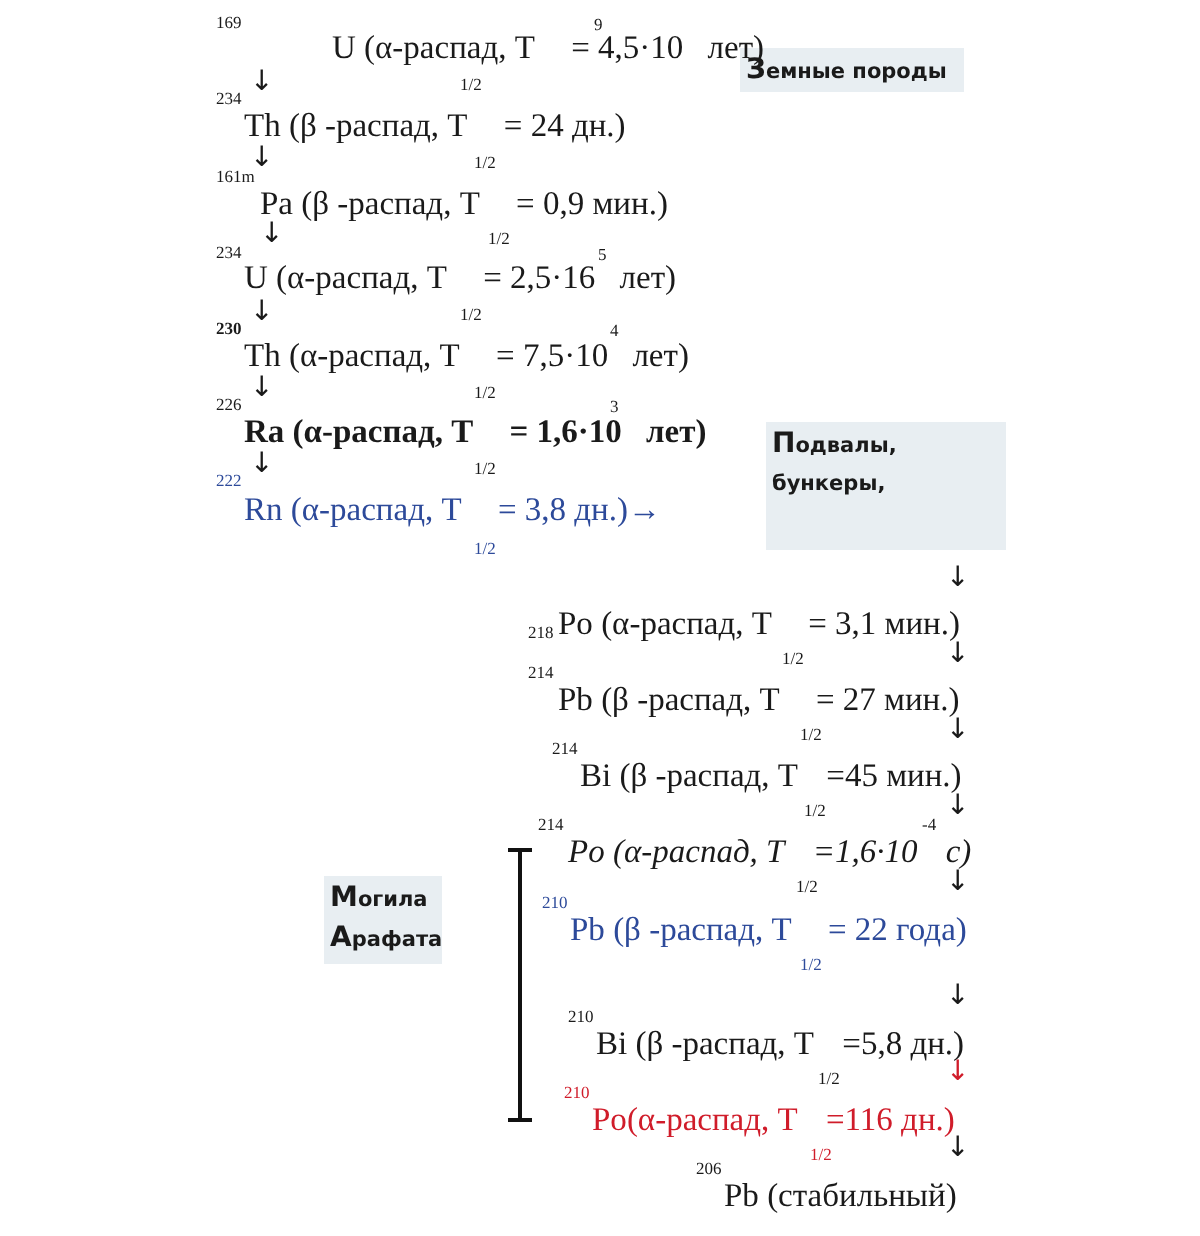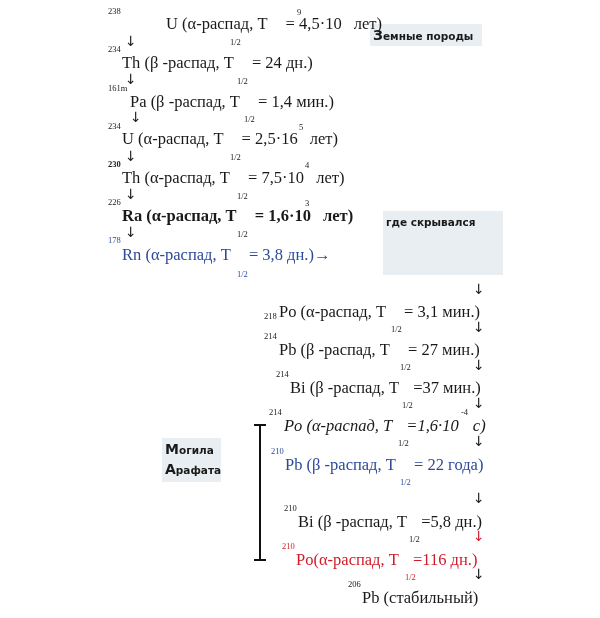--- a/index.html
+++ b/index.html
@@ -26,50 +26,50 @@
     .bracket-line { position: absolute; background: #111; }
   </style>
 </head>
 <body>
 
 <div class="note" style="left:370px; top:24px; width:112px; height:22px;">
   <span class="cap">З</span><span>емные породы</span>
 </div>
 
 <div class="note" style="left:383px; top:211px; width:120px; height:64px; line-height:19px;">
-  <div><span>где скрывался</span></div>
+  <div><span class="cap">П</span><span>одвалы, бункеры,</span></div>
 </div>
 
 <div class="note" style="left:162px; top:438px; width:59px; height:44px; line-height:19px;">
   <div><span class="cap">М</span><span>огила</span></div>
   <div><span class="cap">А</span><span>рафата</span></div>
 </div>
 
 <div class="bracket-line" style="left:259px; top:425px; width:2px; height:136px;"></div>
 <div class="bracket-line" style="left:254px; top:424px; width:12px; height:2px;"></div>
 <div class="bracket-line" style="left:254px; top:559px; width:12px; height:2px;"></div>
 
 <div class="abs" style="left:108px; top:7px;">
-  <span class="abs mass" style="left:0; top:0;">238</span>
+  <span class="abs mass" style="left:0; top:0;">169</span>
   <span class="abs main" style="left:14px; top:9px;margin-left:44px;"><span>U</span><span> (α-распад, T</span><span style="display:inline-block;width:14px;"></span><span> = 4,5·10</span><span style="display:inline-block;width:8px;"></span><span> лет)</span></span>
   <span class="abs sub" style="left:122px; top:31px;">1/2</span>
   <span class="abs exp" style="left:189px; top:1px;">9</span>
 </div>
 <span class="abs arrow" style="left:125px; top:34px;">↓</span>
 
 <div class="abs" style="left:108px; top:45px;">
   <span class="abs mass" style="left:0; top:0;">234</span>
   <span class="abs main" style="left:14px; top:10px;"><span>Th</span><span> (β -распад, T</span><span style="display:inline-block;width:14px;"></span><span> = 24 дн.)</span></span>
   <span class="abs sub" style="left:129px; top:32px;">1/2</span>
 </div>
 <span class="abs arrow" style="left:125px; top:72px;">↓</span>
 
 <div class="abs" style="left:108px; top:84px;">
   <span class="abs mass" style="left:0; top:0;">161m</span>
-  <span class="abs main" style="left:22px; top:10px;"><span>Pa</span><span> (β -распад, T</span><span style="display:inline-block;width:14px;"></span><span> = 1,4 мин.)</span></span>
+  <span class="abs main" style="left:22px; top:10px;"><span>Pa</span><span> (β -распад, T</span><span style="display:inline-block;width:14px;"></span><span> = 0,9 мин.)</span></span>
   <span class="abs sub" style="left:136px; top:31px;">1/2</span>
 </div>
 <span class="abs arrow" style="left:130px; top:110px;">↓</span>
 
 <div class="abs" style="left:108px; top:122px;">
   <span class="abs mass" style="left:0; top:0;">234</span>
   <span class="abs main" style="left:14px; top:9px;"><span>U</span><span> (α-распад, T</span><span style="display:inline-block;width:14px;"></span><span> = 2,5·16</span><span style="display:inline-block;width:8px;"></span><span> лет)</span></span>
   <span class="abs sub" style="left:122px; top:31px;">1/2</span>
   <span class="abs exp" style="left:191px; top:1px;">5</span>
 </div>
@@ -85,21 +85,21 @@
 
 <div class="abs" style="left:108px; top:198px;">
   <span class="abs mass" style="left:0; top:0;">226</span>
   <span class="abs main" style="left:14px; top:10px;font-weight:bold;"><span>Ra</span><span> (α-распад, T</span><span style="display:inline-block;width:14px;"></span><span> = 1,6·10</span><span style="display:inline-block;width:8px;"></span><span> лет)</span></span>
   <span class="abs sub" style="left:129px; top:32px;">1/2</span>
   <span class="abs exp" style="left:197px; top:1px;">3</span>
 </div>
 <span class="abs arrow" style="left:125px; top:225px;">↓</span>
 
 <div class="abs blue" style="left:108px; top:236px;">
-  <span class="abs mass" style="left:0; top:0;">178</span>
+  <span class="abs mass" style="left:0; top:0;">222</span>
   <span class="abs main" style="left:14px; top:11px;"><span>Rn</span><span> (α-распад, T</span><span style="display:inline-block;width:14px;"></span><span> = 3,8 дн.)→</span></span>
   <span class="abs sub" style="left:129px; top:34px;">1/2</span>
 </div>
 
 <span class="abs arrow" style="left:473px; top:282px;">↓</span>
 
 <div class="abs" style="left:264px; top:294px;">
   <span class="abs mass" style="left:0; top:18px;">218</span>
   <span class="abs main" style="left:15px; top:10px;"><span>Po</span><span> (α-распад, T</span><span style="display:inline-block;width:14px;"></span><span> = 3,1 мин.)</span></span>
   <span class="abs sub" style="left:127px; top:31px;">1/2</span>
@@ -108,21 +108,21 @@
 
 <div class="abs" style="left:264px; top:332px;">
   <span class="abs mass" style="left:0; top:0;">214</span>
   <span class="abs main" style="left:15px; top:10px;"><span>Pb</span><span> (β -распад, T</span><span style="display:inline-block;width:14px;"></span><span> = 27 мин.)</span></span>
   <span class="abs sub" style="left:136px; top:31px;">1/2</span>
 </div>
 <span class="abs arrow" style="left:473px; top:358px;">↓</span>
 
 <div class="abs" style="left:276px; top:370px;">
   <span class="abs mass" style="left:0; top:0;">214</span>
-  <span class="abs main" style="left:14px; top:10px;"><span>Bi</span><span> (β -распад, T</span><span style="display:inline-block;width:10px;"></span><span> =37 мин.)</span></span>
+  <span class="abs main" style="left:14px; top:10px;"><span>Bi</span><span> (β -распад, T</span><span style="display:inline-block;width:10px;"></span><span> =45 мин.)</span></span>
   <span class="abs sub" style="left:126px; top:31px;">1/2</span>
 </div>
 <span class="abs arrow" style="left:473px; top:396px;">↓</span>
 
 <div class="abs" style="left:269px; top:408px;">
   <span class="abs mass" style="left:0; top:0;">214</span>
   <span class="abs main" style="left:15px; top:10px;font-style:italic;"><span>Po</span><span> (α-распад, T</span><span style="display:inline-block;width:10px;"></span><span> =1,6·10</span><span style="display:inline-block;width:10px;"></span><span> c)</span></span>
   <span class="abs sub" style="left:129px; top:31px;">1/2</span>
   <span class="abs exp" style="left:192px; top:0px;">-4</span>
 </div>

